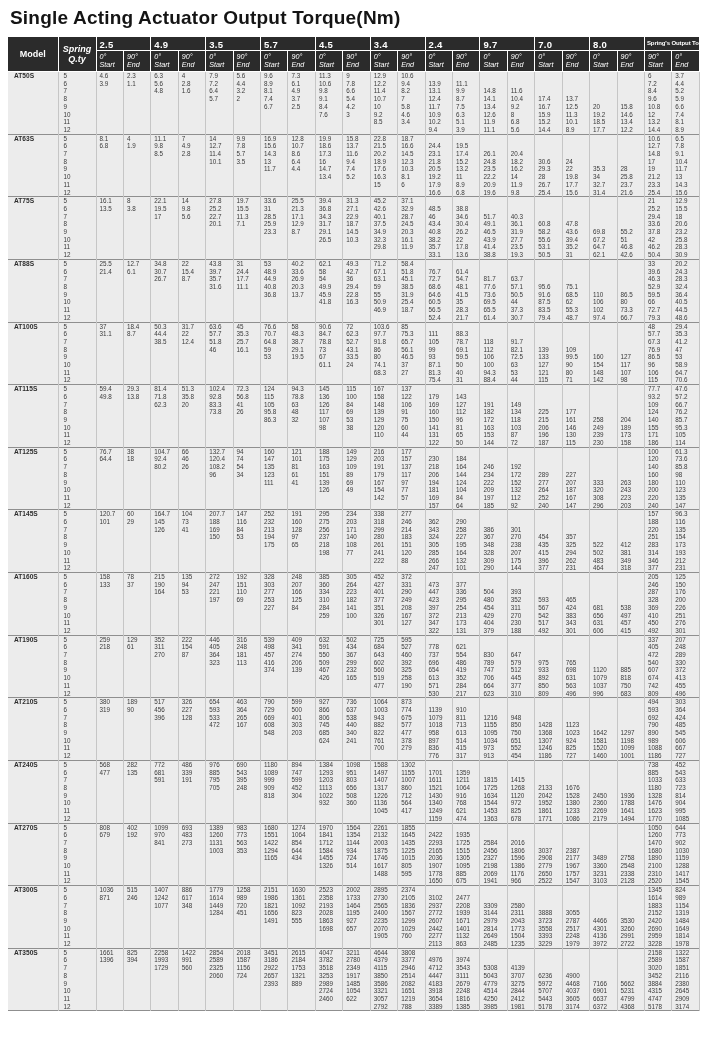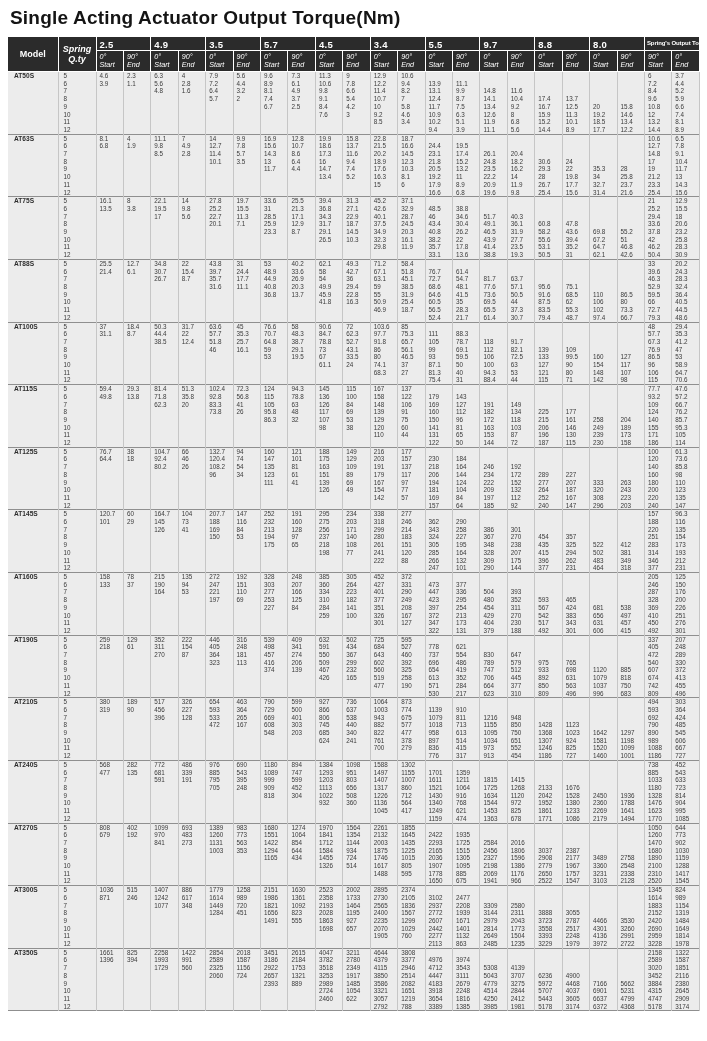--- a/index.html
+++ b/index.html
@@ -75,23 +75,23 @@
       <tr id="hrow1">
           <th class="corner" rowspan="2">Model</th>
           <th class="corner pre" rowspan="2">Spring
 Q.ty</th>
           <th class="pressure" colspan="2">2.5</th>
           <th class="pressure" colspan="2">4.9</th>
           <th class="pressure" colspan="2">3.5</th>
           <th class="pressure" colspan="2">5.7</th>
           <th class="pressure" colspan="2">4.5</th>
           <th class="pressure" colspan="2">3.4</th>
-          <th class="pressure" colspan="2">5.5</th>
+          <th class="pressure" colspan="2">2.4</th>
           <th class="pressure" colspan="2">9.7</th>
-          <th class="pressure" colspan="2">8.8</th>
+          <th class="pressure" colspan="2">7.0</th>
           <th class="pressure" colspan="2">8.0</th>
           <th class="spring-out" colspan="2">Spring's Output Torque</th>
         </tr>
       <tr id="hrow2">
           <th class="sub pre">0°
 Start</th>
           <th class="sub pre">90°
 End</th>
           <th class="sub pre">0°
 Start</th>

